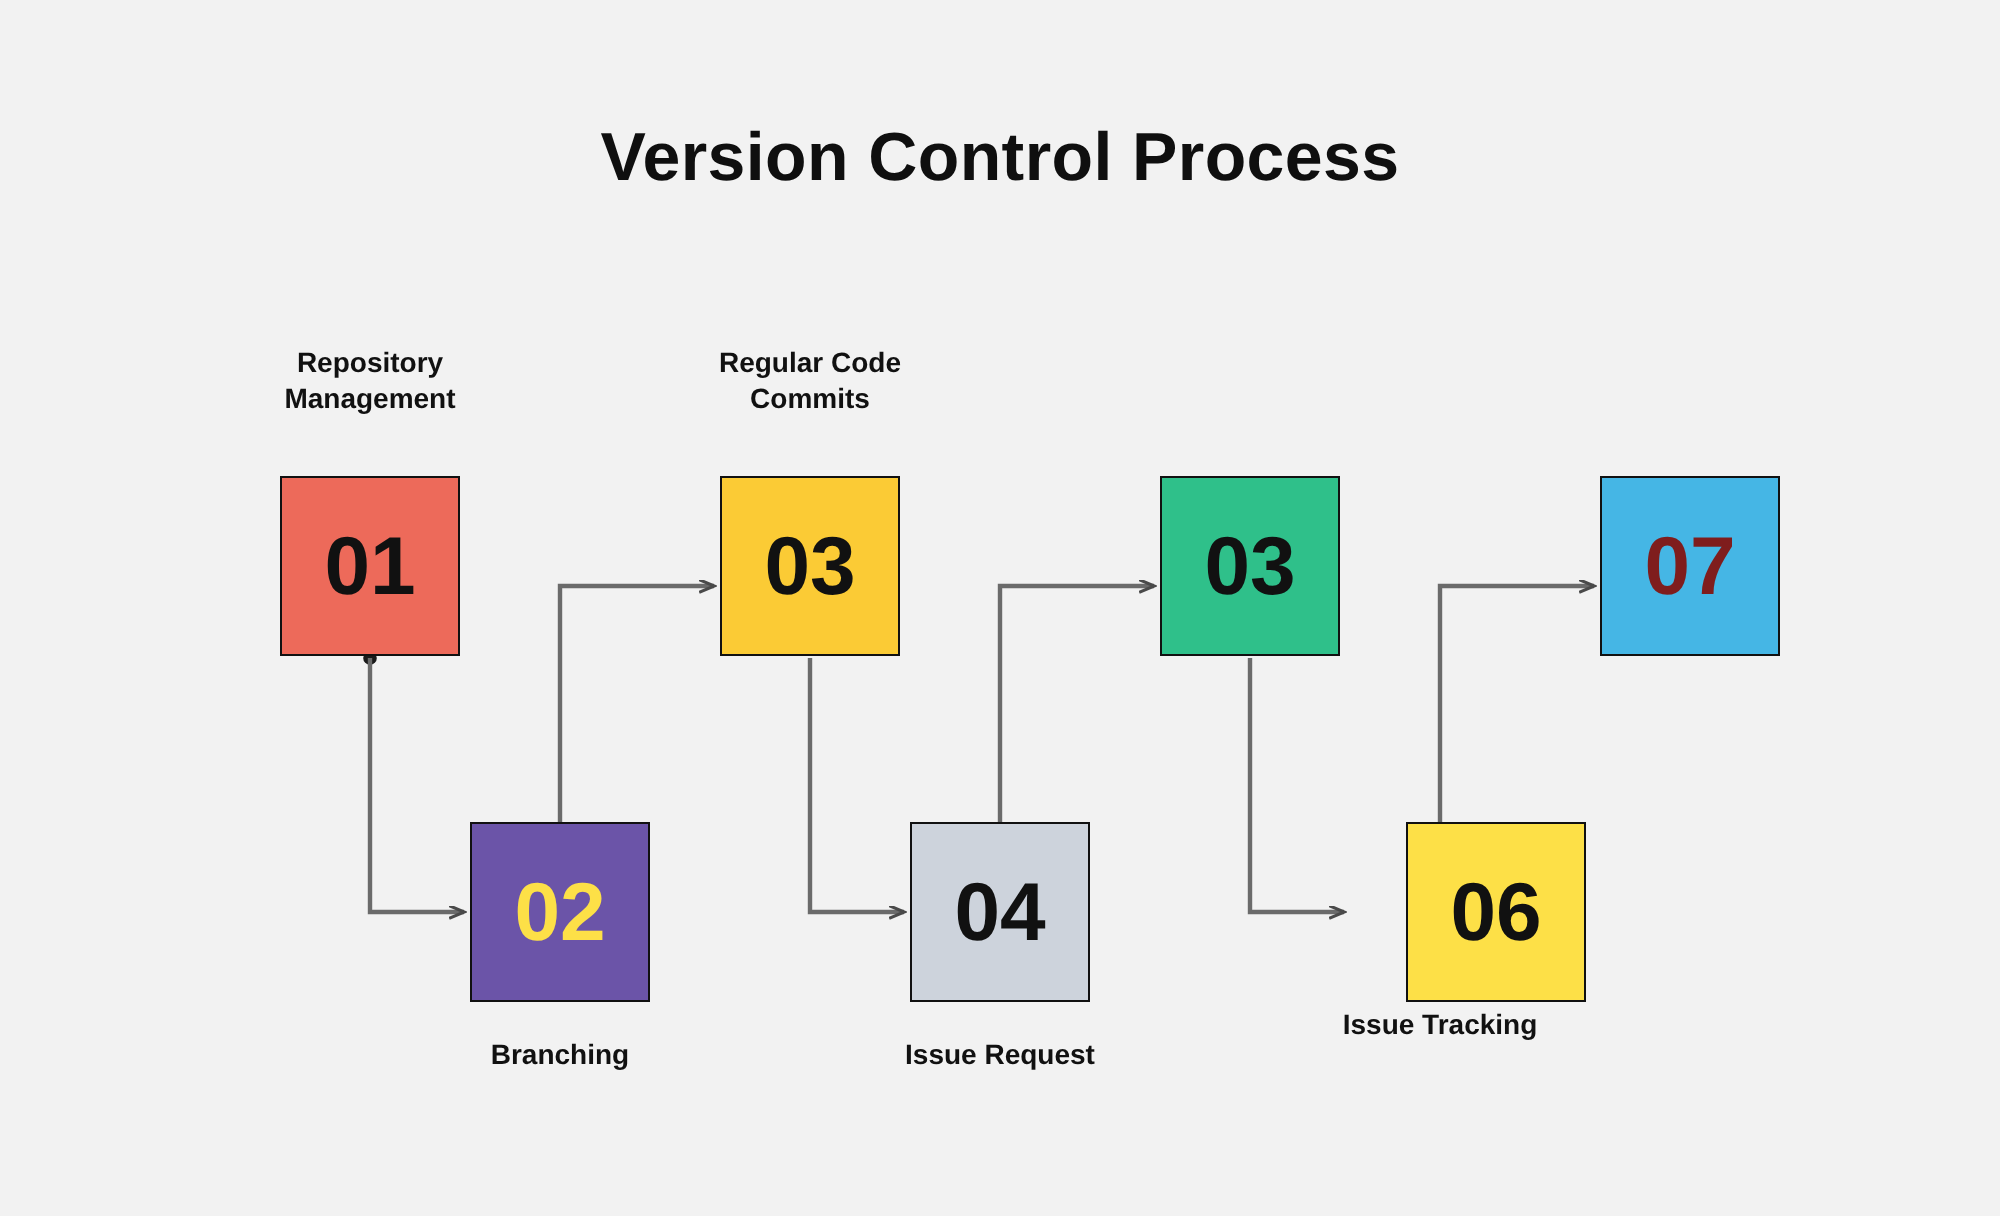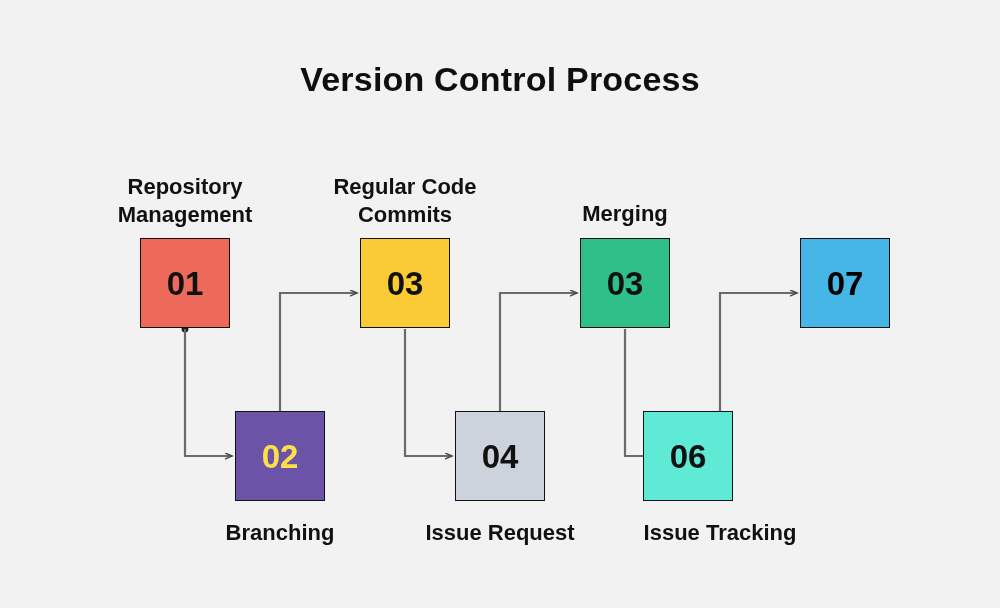--- a/index.html
+++ b/index.html
@@ -40,28 +40,28 @@
   }
   .node {
     position: absolute;
     width: 90px;
     height: 90px;
     border: 1.6px solid #111111;
     box-sizing: border-box;
     display: flex;
     align-items: center;
     justify-content: center;
-    font-size: 33px;
+    font-size: 41px;
     font-weight: bold;
     line-height: 1;
   }
   .node-label {
     position: absolute;
     text-align: center;
-    font-size: 22px;
+    font-size: 14px;
     font-weight: bold;
     color: #111111;
     line-height: 1.28;
     white-space: pre-line;
   }
   .label-top { width: 230px; }
   .label-bottom { width: 230px; }
 </style>
 </head>
 <body>
@@ -118,27 +118,26 @@
 Commits</div>
   <div class="node" style="left:360px; top:238px; background:#fbcb35; color:#111111;">
     <span>03</span>
   </div>
 
   <div class="node" style="left:455px; top:411px; background:#cdd3dc; color:#111111;justify-content:center;">
     <span>04</span>
   </div>
   <div class="node-label label-bottom" style="left:385px; top:519px;">Issue Request</div>
 
-  <div class="node-label label-top" style="left:510px; top:200px;">Merging</div>
   <div class="node" style="left:580px; top:238px; background:#2fc08a; color:#111111;">
     <span>03</span>
   </div>
 
-  <div class="node" style="left:643px; top:411px; background:#5eead4; color:#111111;">
+  <div class="node" style="left:703px; top:411px; background:#fde047; color:#111111;">
     <span>06</span>
   </div>
-  <div class="node-label label-bottom" style="left:605px; top:519px;">Issue Tracking</div>
+  <div class="node-label label-bottom" style="left:605px; top:504px;">Issue Tracking</div>
 
-  <div class="node" style="left:800px; top:238px; background:#45b6e5; color:#000000;">
+  <div class="node" style="left:800px; top:238px; background:#45b6e5; color:#7f1d1d;">
     <span>07</span>
   </div>
 
 </div>
 
 </body></html>

